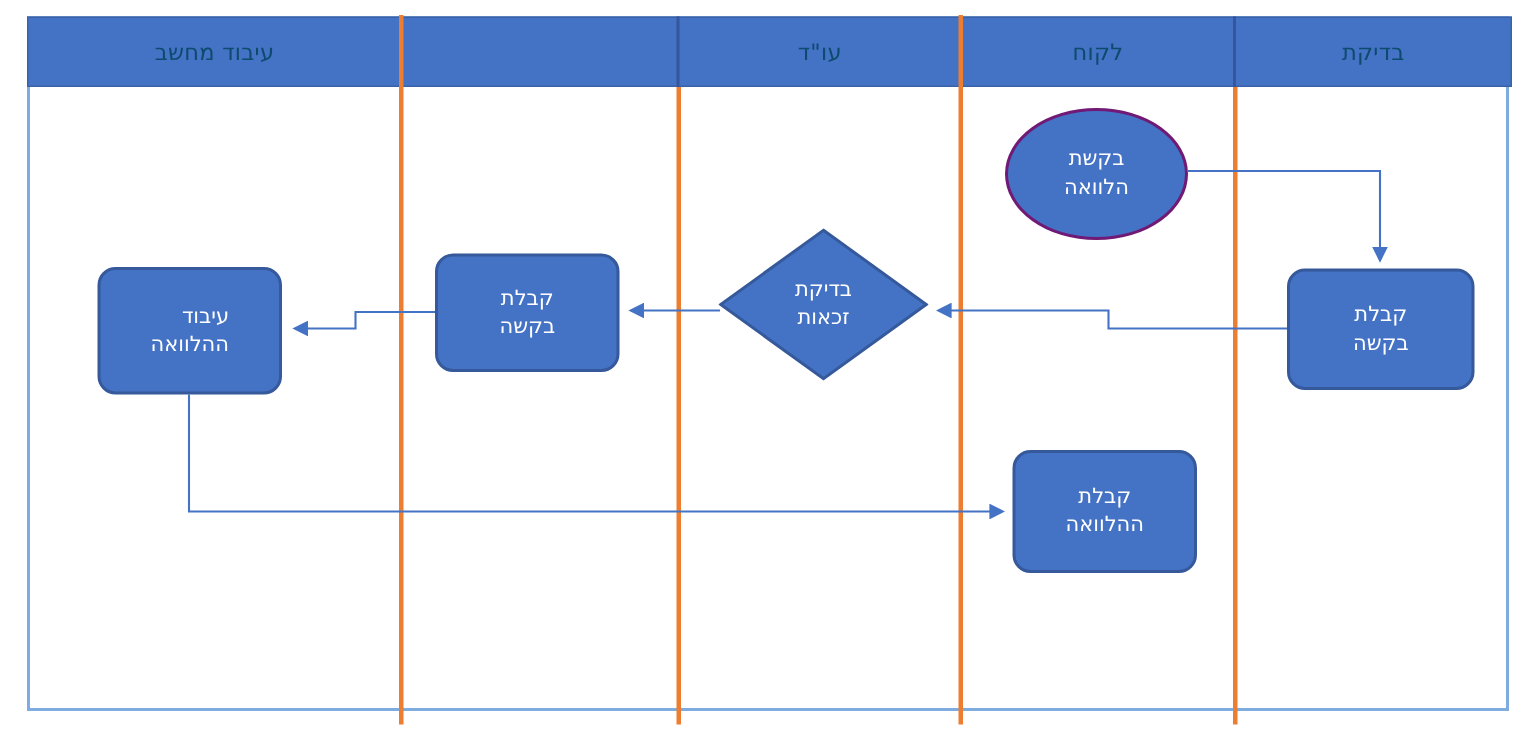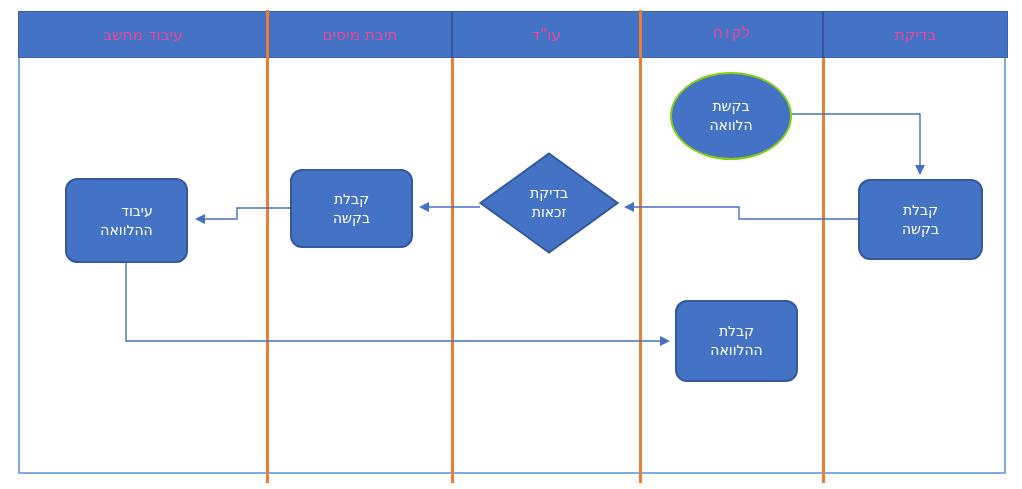--- a/index.html
+++ b/index.html
@@ -33,21 +33,21 @@
     background: #4472C4;
     border: 1px solid #3B62A9;
     box-sizing: border-box;
   }
   .lane-header {
     position: absolute;
     top: 11px; height: 47px;
     display: flex;
     align-items: center;
     justify-content: center;
-    color: #ec4899;
+    color: #0c4a6e;
     font-size: 15px;
     letter-spacing: .2px;
     direction: rtl;
   }
   
   .lane-line {
     position: absolute;
     width: 3px;
     background: #ED7D31;
   }
@@ -80,21 +80,21 @@
     box-sizing: border-box;
   }
   .shape .label { white-space: pre-line; }
   .process {
     background: #4472C4;
     border: 2px solid #35599B;
     border-radius: 12px;
   }
   .terminator {
     background: #4472C4;
-    border: 2px solid #84cc16;
+    border: 2px solid #701a75;
     border-radius: 50%;
   }
   .decision-wrap { background: transparent; }
   .decision-wrap svg {
     position: absolute;
     left: 0; top: 0;
     width: 100%; height: 100%;
   }
   .decision-wrap .label { position: relative; z-index: 1; }
 </style>
@@ -103,27 +103,24 @@
 
 <div class="canvas">
 
   <div class="frame"></div>
 
   <div class="header-band"></div>
 
   <div class="lane-header" style="left:18px;  width:250px;">
     <span>עיבוד מחשב</span>
   </div>
-  <div class="lane-header" style="left:268px; width:184px;">
-    <span>תיבת מיסים</span>
-  </div>
   <div class="lane-header" style="left:452px; width:189px;">
     <span>עו"ד</span>
   </div>
-  <div class="lane-header" style="left:641px; width:182px;font-family:Liberation Mono, monospace;">
+  <div class="lane-header" style="left:641px; width:182px;">
     <span>לקוח</span>
   </div>
   <div class="lane-header" style="left:823px; width:185px;">
     <span>בדיקת</span>
   </div>
 
   <div class="lane-line full" style="left:266px;"></div>
   <div class="lane-line body" style="left:451px;"></div>
   <div class="lane-line full" style="left:639px;"></div>
   <div class="lane-line body" style="left:822px;"></div>

